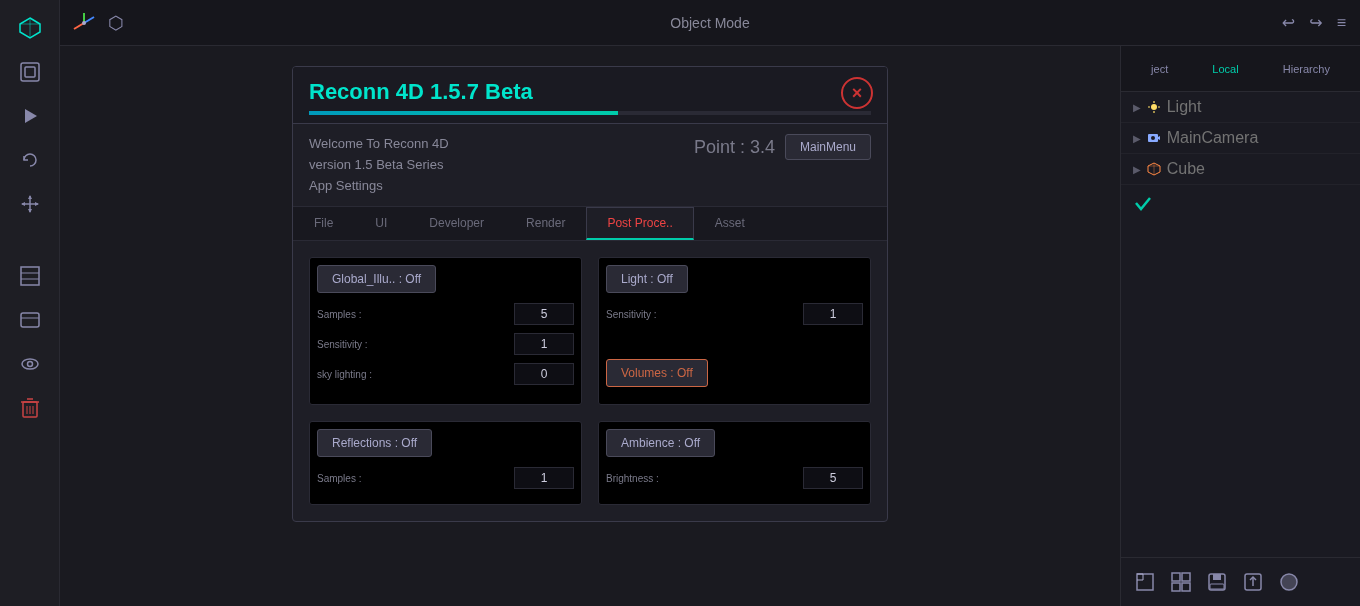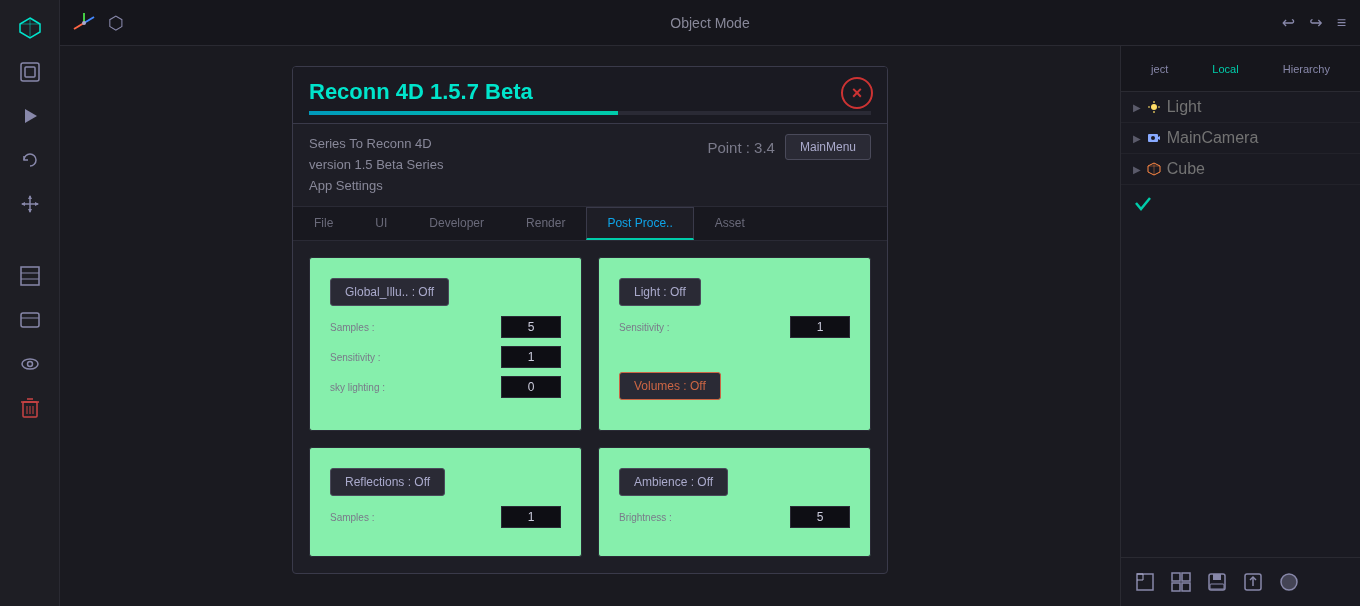--- a/index.html
+++ b/index.html
@@ -163,21 +163,21 @@
       font-size: 13px;
       line-height: 1.6;
     }
     .modal-right-header {
       display: flex;
       align-items: center;
       gap: 10px;
     }
     .point-label {
       color: #7a7a8a;
-      font-size: 15px;
+      font-size: 18px;
     }
     .main-menu-btn {
       background: #2a2a35;
       border: 1px solid #4a4a5a;
       color: #aaaacc;
       padding: 5px 14px;
       font-size: 12px;
       cursor: pointer;
       border-radius: 3px;
     }
@@ -190,40 +190,40 @@
     }
     .tab {
       padding: 8px 20px;
       color: #6a6a7a;
       font-size: 12px;
       cursor: pointer;
       border: 1px solid transparent;
       border-bottom: none;
     }
     .tab.active {
-      color: #0ea5e9;
+      color: #ef4444;
       border-color: #3a3a4a;
       background: #1e1e26;
       border-bottom: 2px solid #00ccaa;
     }
 
     
     .tab-content {
       padding: 16px;
       display: grid;
       grid-template-columns: 1fr 1fr;
       gap: 16px;
     }
 
     
     .section-panel {
-      background: #86efac;
+      background: #000000;
       border: 1px solid #2a2a35;
       border-radius: 3px;
-      padding: 20px;
+      padding: 7px;
     }
     .section-toggle-btn {
       background: #2a2a35;
       border: 1px solid #4a4a5a;
       color: #aaaacc;
       padding: 6px 14px;
       font-size: 12px;
       cursor: pointer;
       border-radius: 3px;
       margin-bottom: 10px;
@@ -416,21 +416,21 @@
         <div class="modal-header">
           <span class="modal-title">Reconn 4D 1.5.7 Beta</span>
           <button class="modal-close">×</button>
           <div class="modal-progress">
             <div class="modal-progress-bar" style="width:55%"></div>
           </div>
         </div>
 
         <div class="modal-subheader">
           <div class="modal-info">
-            <div>Series To Reconn 4D</div>
+            <div>Welcome To Reconn 4D</div>
             <div>version 1.5 Beta Series</div>
             <div>App Settings</div>
           </div>
           <div class="modal-right-header">
             <span class="point-label">Point : 3.4</span>
             <button class="main-menu-btn">MainMenu</button>
           </div>
         </div>
 
         <div class="modal-tabs">

